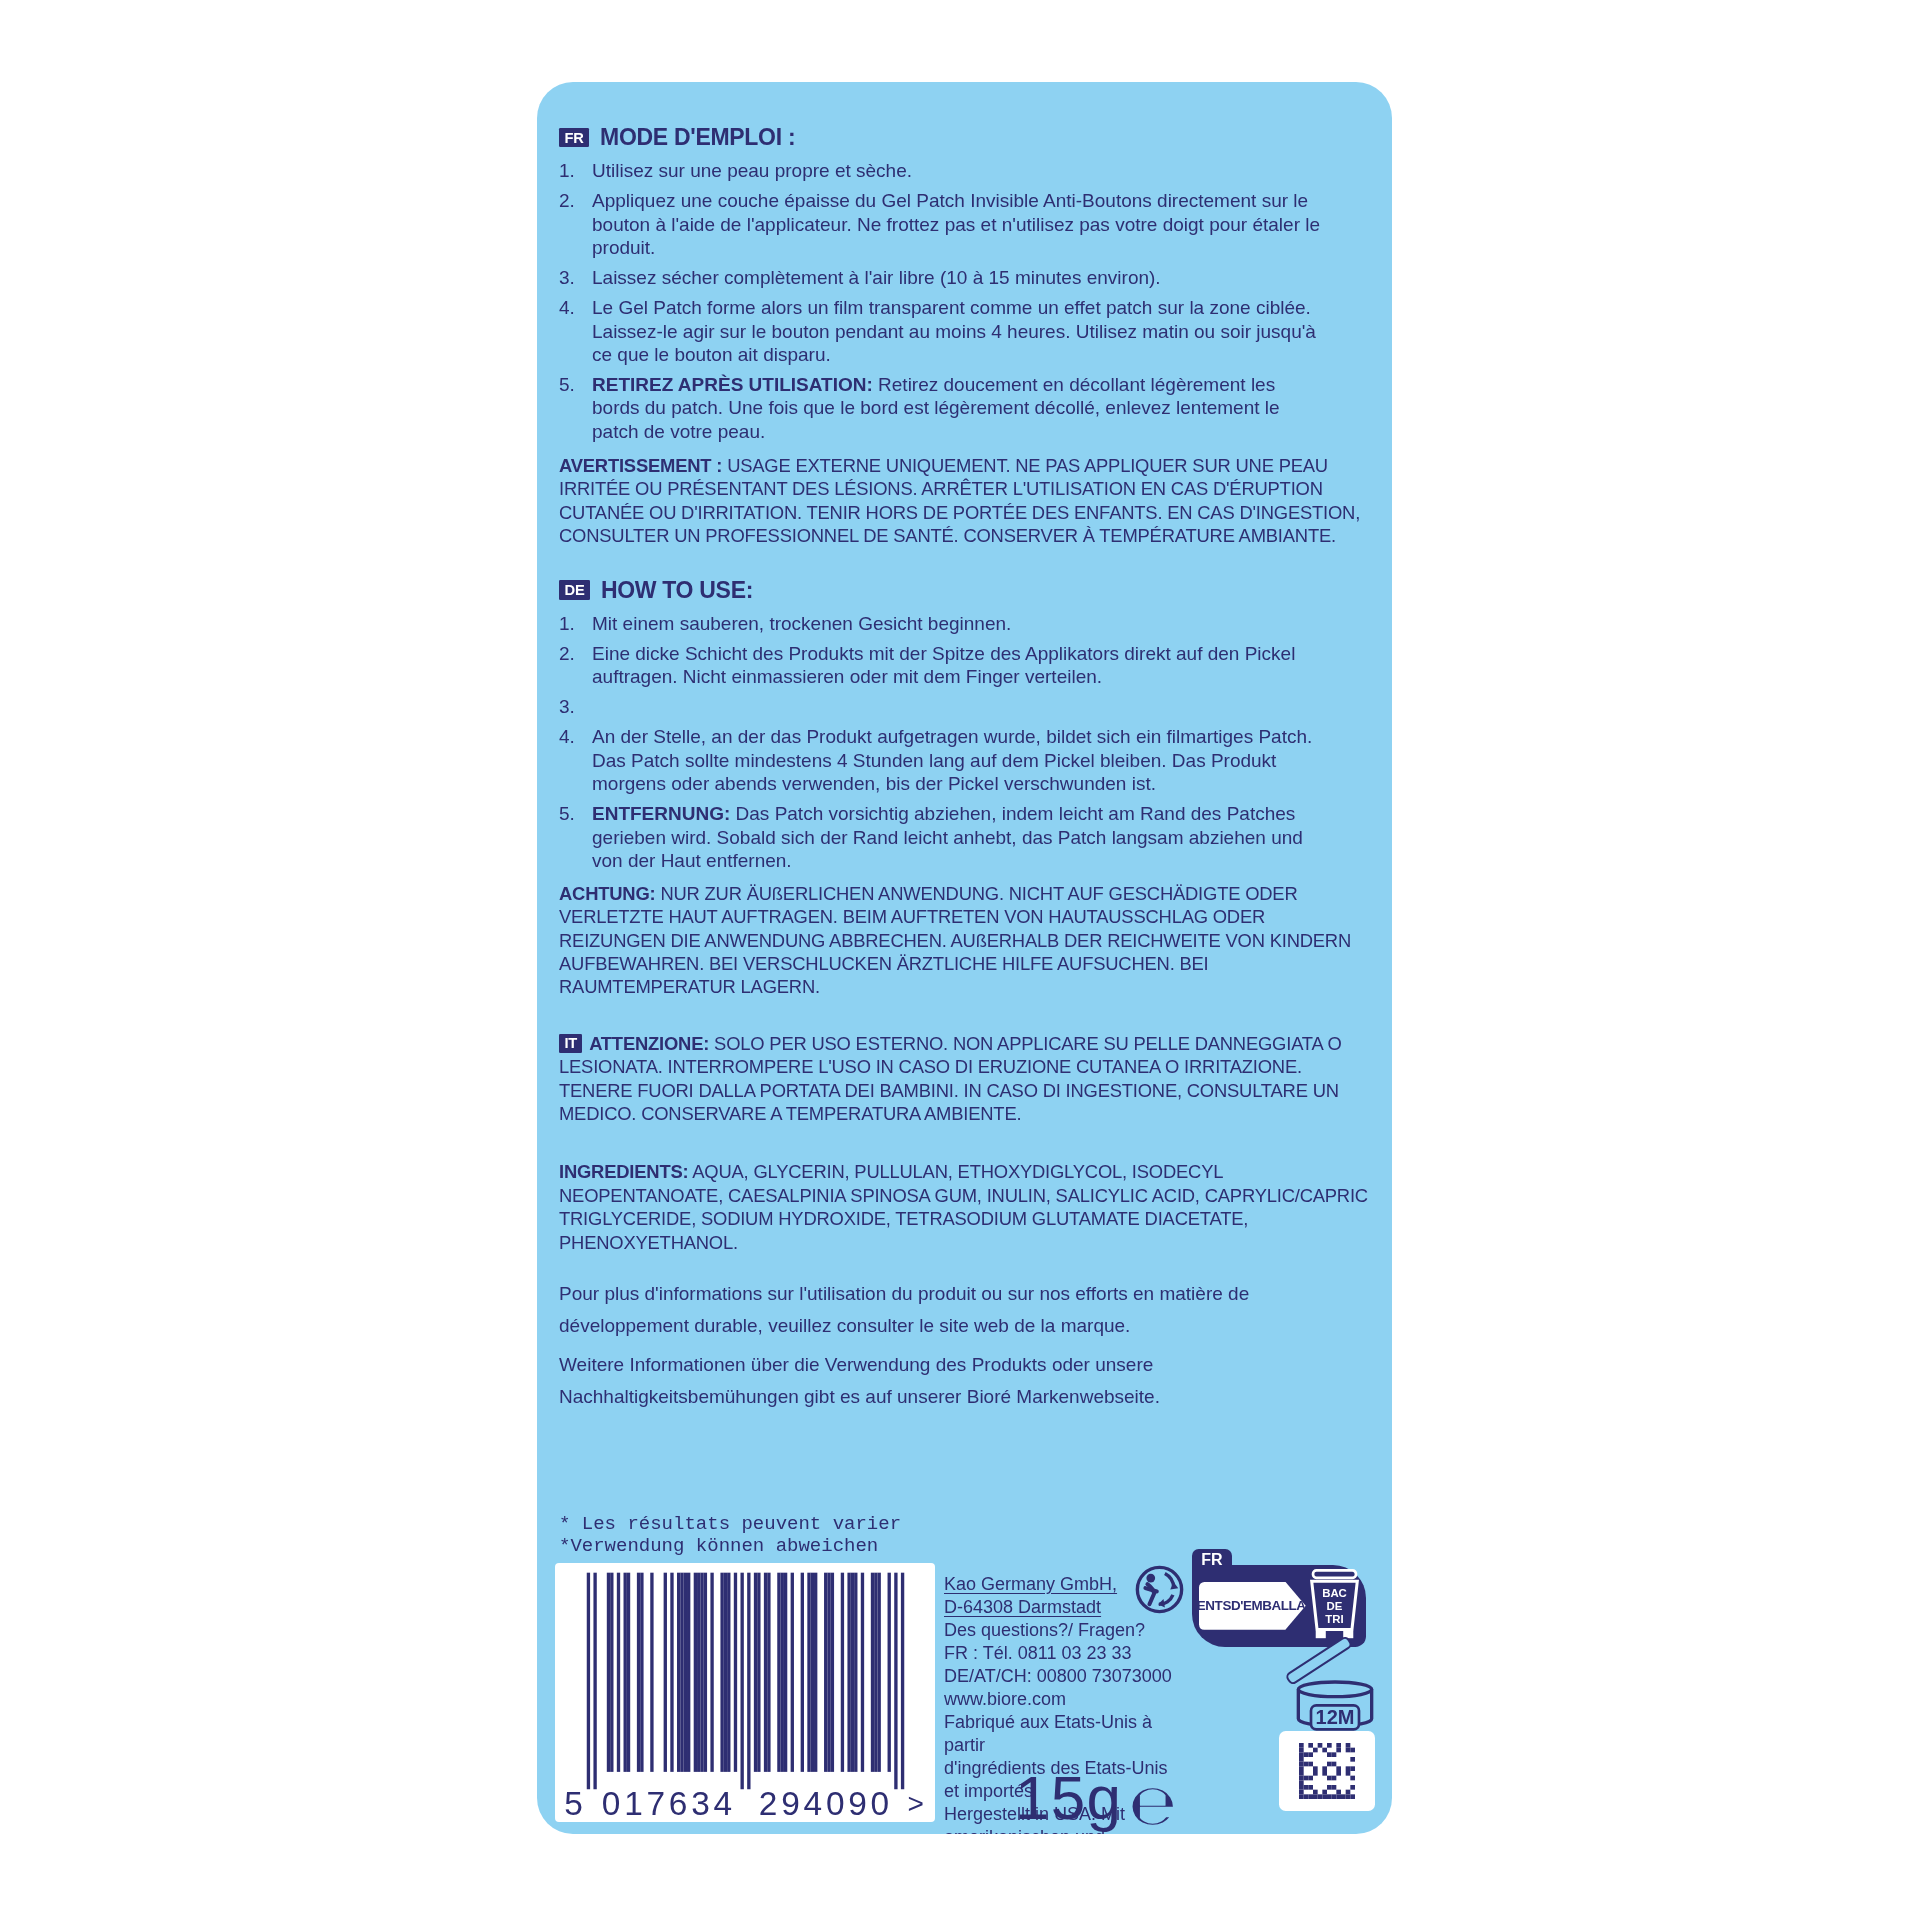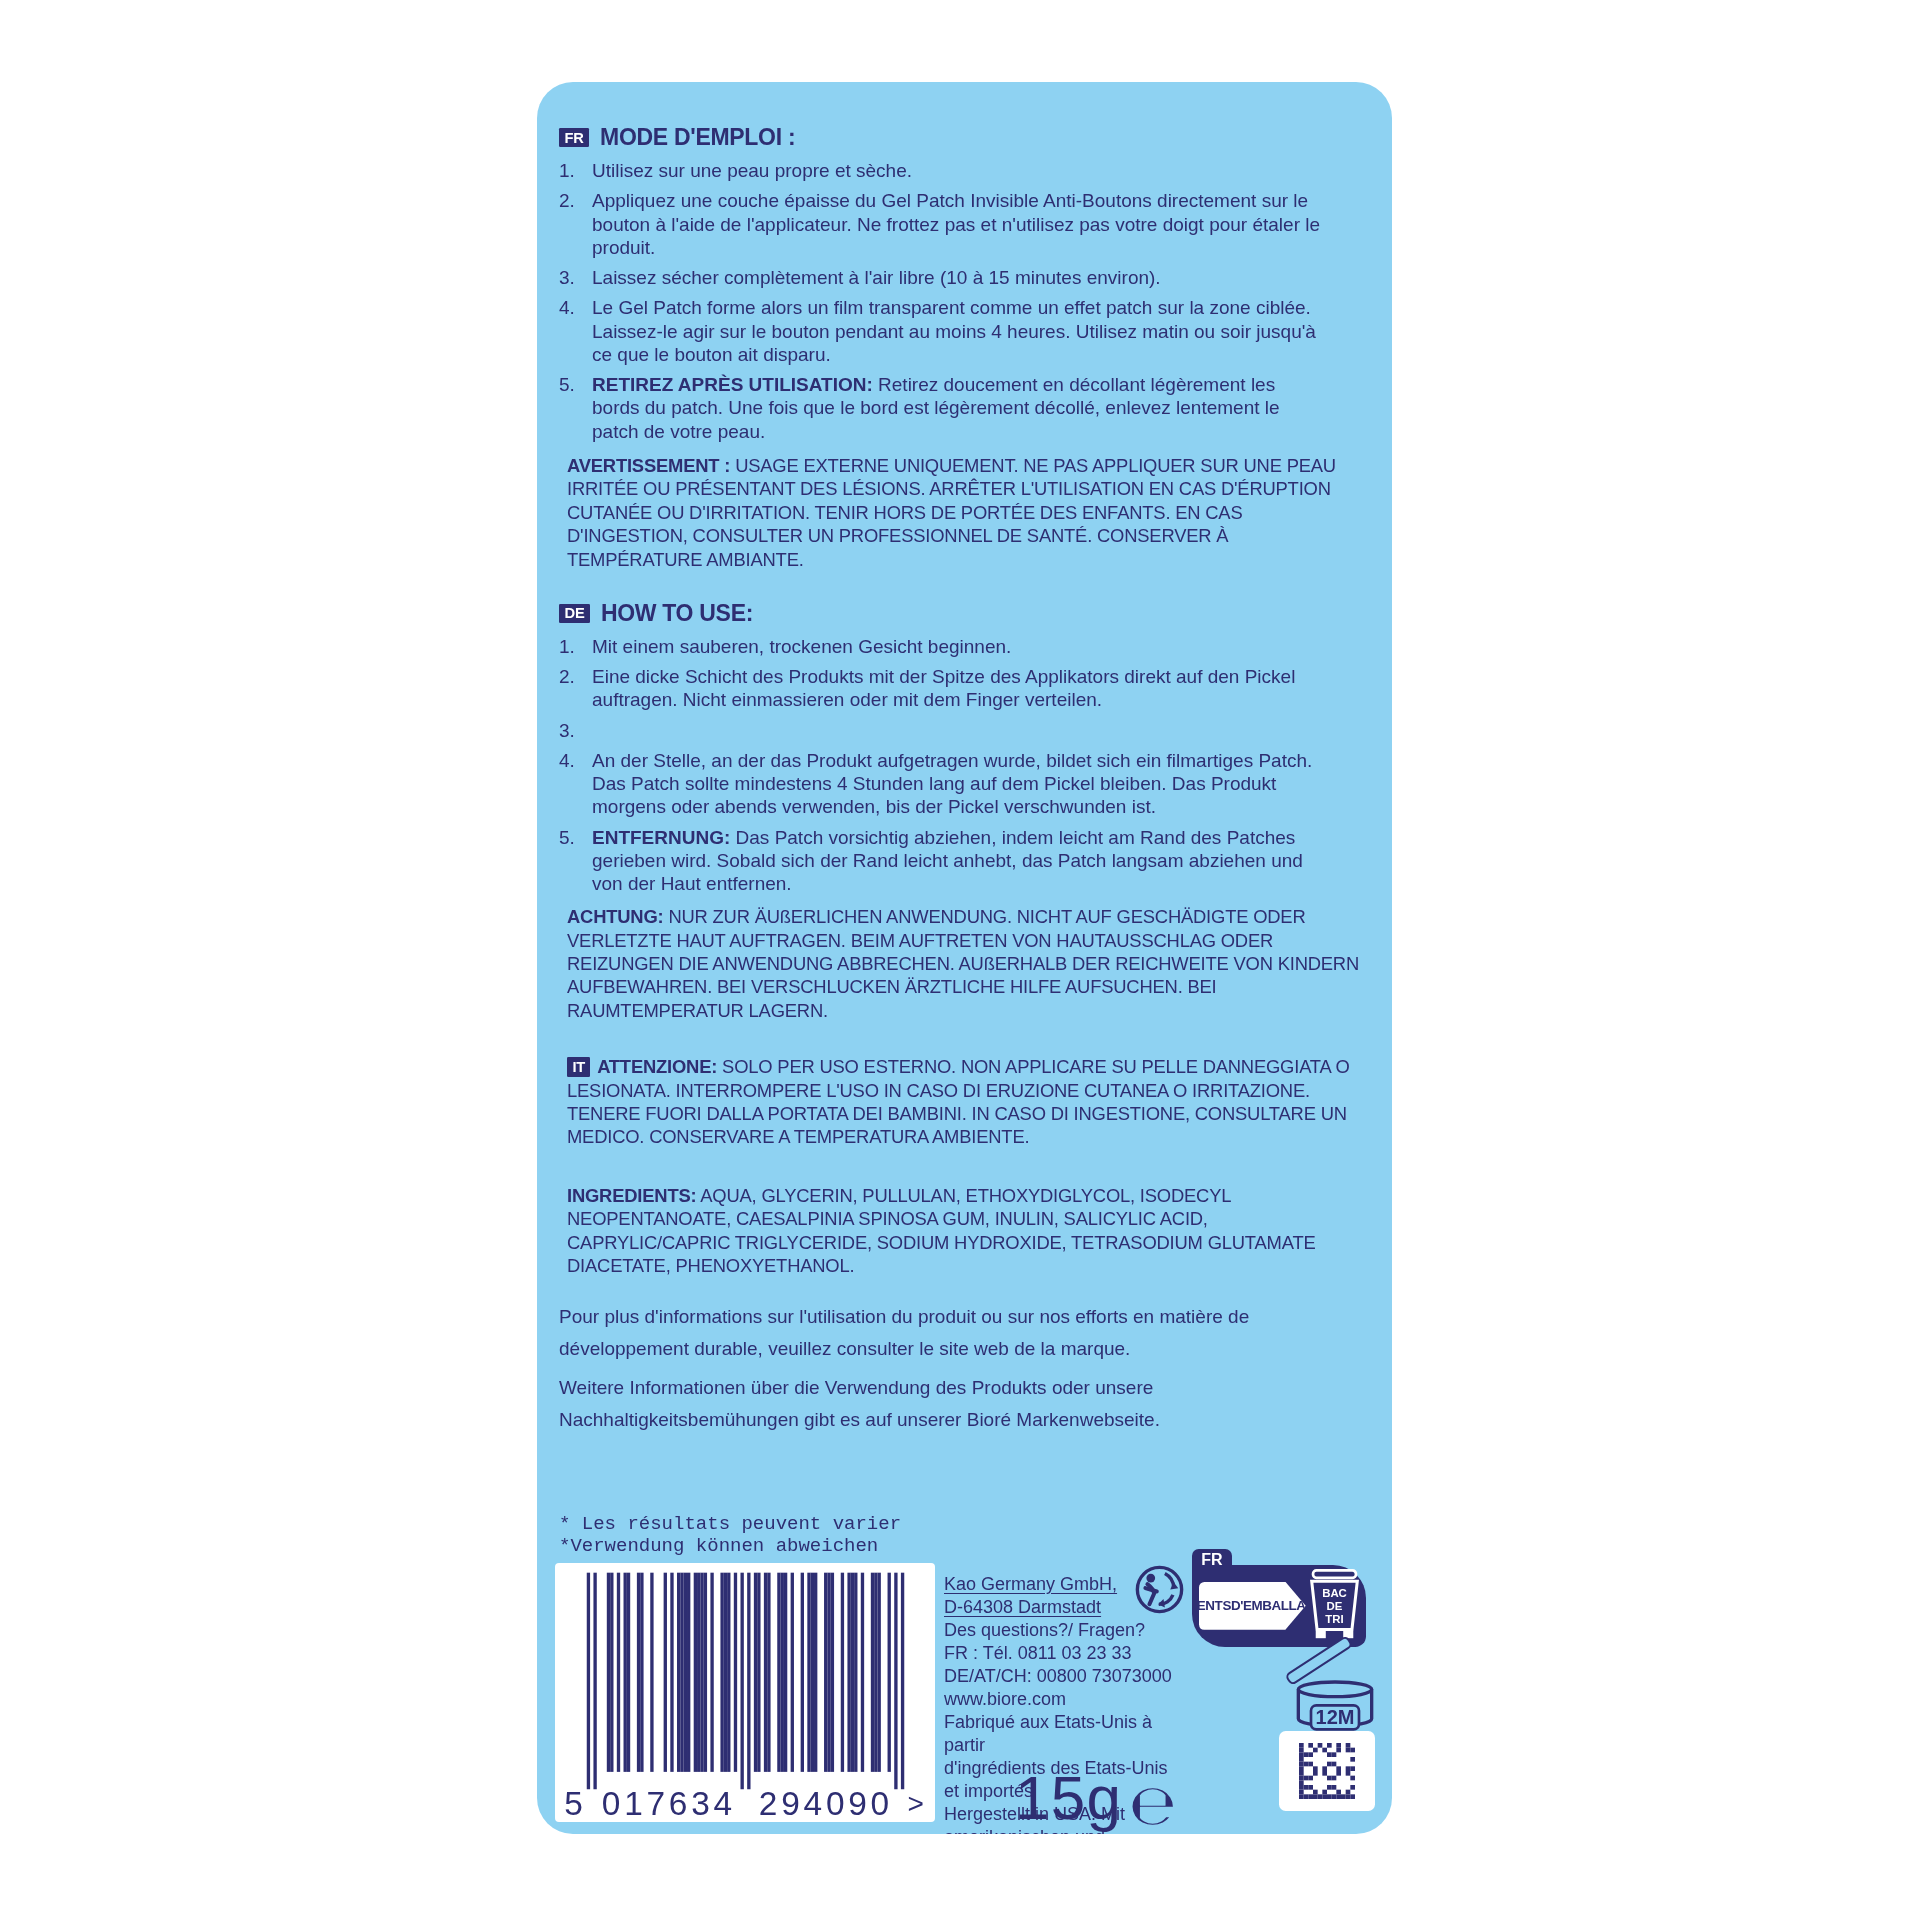--- a/index.html
+++ b/index.html
@@ -12,21 +12,21 @@
   .title{font-weight:700;font-size:23px;letter-spacing:-0.3px;}
   .lang-badge{display:inline-block;background:#2E2E72;color:#fff;font-weight:700;
               font-size:14.7px;line-height:18px;padding:0.7px 5.4px;border-radius:1.3px;}
   .lang-badge.inline{vertical-align:1.3px;margin-right:6.7px;}
   ol.steps{list-style:none;margin:8px 0 0 0;padding:0;font-size:19px;line-height:23.4px;}
   ol.steps li{display:flex;margin-top:6.7px;}
   ol.steps li:first-child{margin-top:0;}
   .num{width:33px;flex:none;}
   .li-text{flex:1;max-width:729px;}
   .bold{font-weight:700;}
-  .caps{font-size:18.4px;line-height:23.4px;letter-spacing:-0.2px;margin:8px;}
+  .caps{font-size:18.4px;line-height:23.4px;letter-spacing:-0.2px;margin:0;}
   .mt-warn{margin-top:10.7px;}
   .mt-de{margin-top:29px;}
   .mt-achtung{margin-top:9.4px;}
   .mt-it{margin-top:33px;}
   .mt-ing{margin-top:35px;}
   .body-text{font-size:19px;line-height:32px;margin:0;max-width:749px;}
   .mt-infofr{margin-top:24px;}
   .mt-infode{margin-top:6.7px;}
   .abs{position:absolute;}
   .footnotes{left:22px;top:1431px;font-size:19px;line-height:22px;font-family:Liberation Mono, monospace;}

